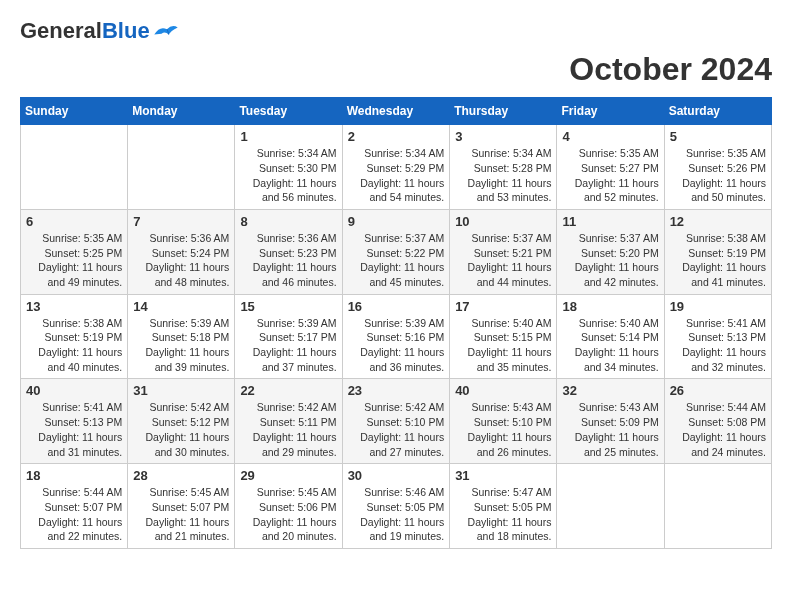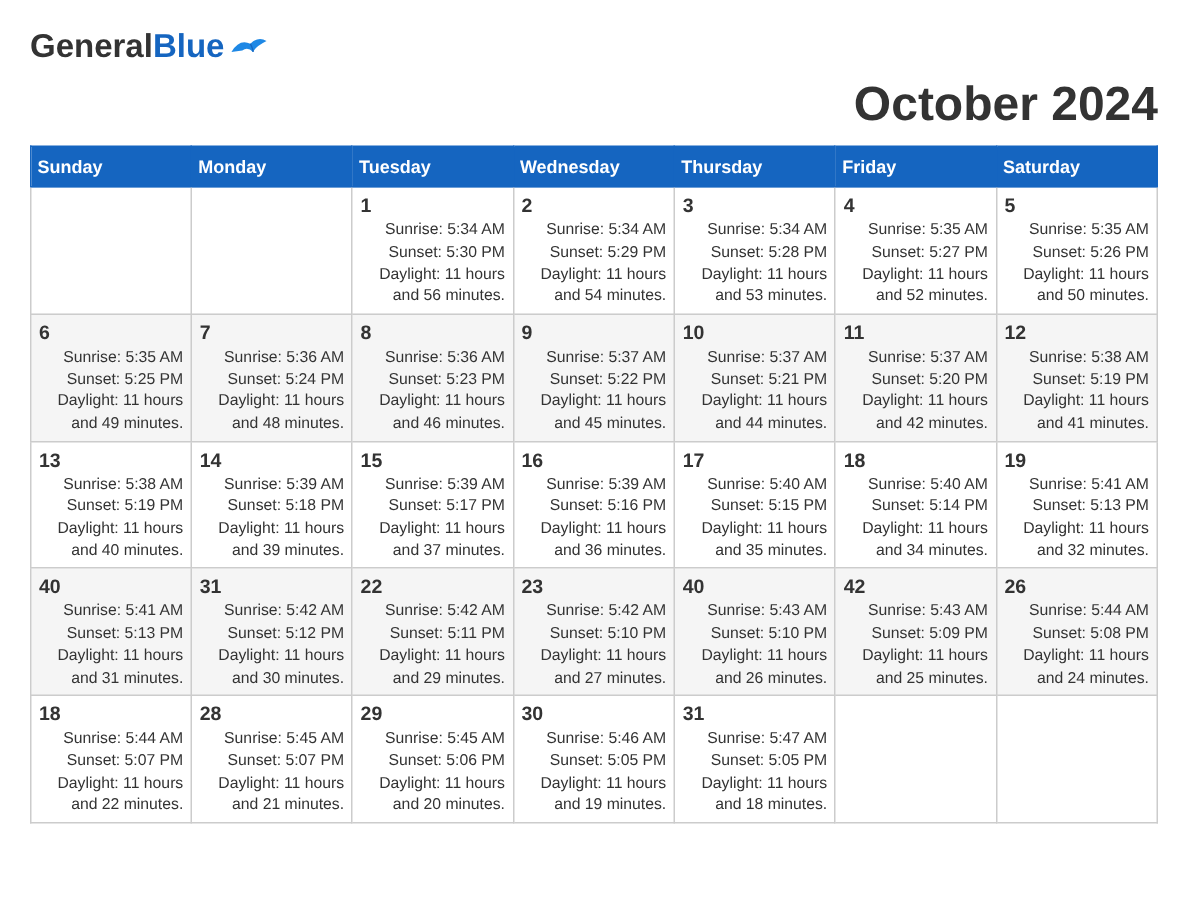--- a/index.html
+++ b/index.html
@@ -228,21 +228,21 @@
         </td>
         <td>
           <span class="day-number">23</span>
           <div class="day-info">Sunrise: 5:42 AM<br>Sunset: 5:10 PM<br>Daylight: 11 hours and 27 minutes.</div>
         </td>
         <td>
           <span class="day-number">40</span>
           <div class="day-info">Sunrise: 5:43 AM<br>Sunset: 5:10 PM<br>Daylight: 11 hours and 26 minutes.</div>
         </td>
         <td>
-          <span class="day-number">42</span>
+          <span class="day-number">32</span>
           <div class="day-info">Sunrise: 5:43 AM<br>Sunset: 5:09 PM<br>Daylight: 11 hours and 25 minutes.</div>
         </td>
         <td>
           <span class="day-number">26</span>
           <div class="day-info">Sunrise: 5:44 AM<br>Sunset: 5:08 PM<br>Daylight: 11 hours and 24 minutes.</div>
         </td>
       </tr>
       <tr>
         <td>
           <span class="day-number">18</span>

